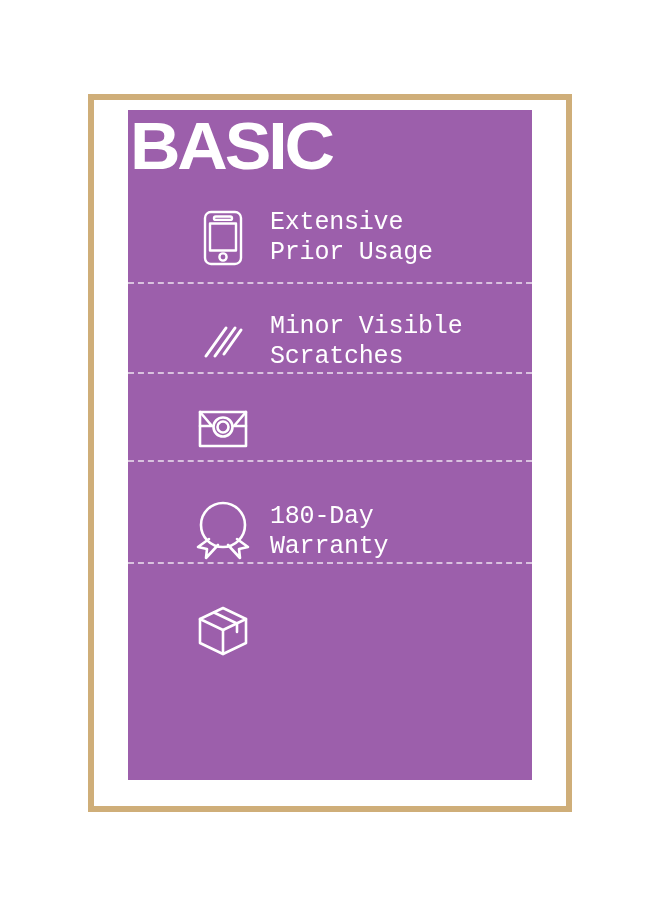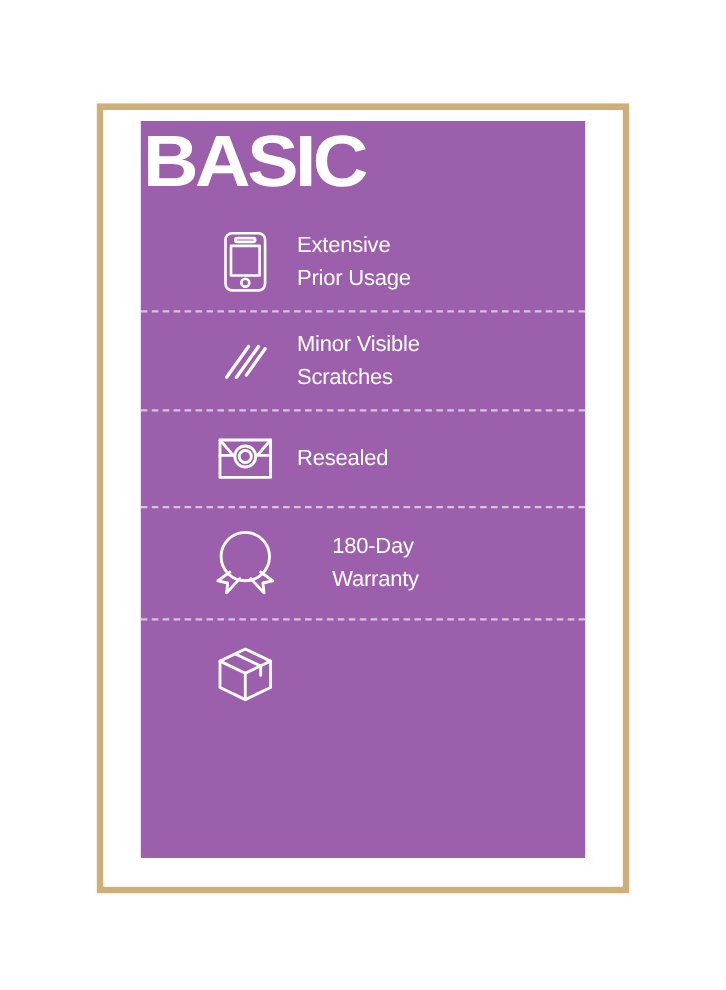--- a/index.html
+++ b/index.html
@@ -68,45 +68,46 @@
   }
   .feature-row {
     position: relative;
     display: flex;
     align-items: center;
     box-sizing: border-box;
     padding-left: 66px;
   }
   .feature-row + .feature-row {
     border-top: 2px dashed rgba(255,255,255,0.62);
+    align-items: flex-end;
   }
   .row-h1 { height: 88px; }
   .row-h2 { height: 90px; }
   .row-h3 { height: 88px; }
-  .row-h4 { height: 102px; gap: 32px; }
+  .row-h4 { height: 102px; }
   .row-h5 { height: 100px; }
   .row-h6 { height: 100px; }
 
   .feature-icon {
     flex: 0 0 58px;
     width: 58px;
     height: 62px;
     display: flex;
     align-items: center;
     justify-content: center;
   }
   .feature-icon svg {
     display: block;
     overflow: visible;
   }
   .feature-label {
     margin-left: 18px;
     color: #ffffff;
-    font-family: Liberation Sans, sans-serif;
-    font-size: 20px;
+    font-family: Liberation Mono, monospace;
+    font-size: 25px;
     line-height: 30px;
     font-weight: normal;
     letter-spacing: -0.2px;
     white-space: pre-line;
   }
 </style>
 </head>
 <body>
 
 <div id="poster-frame" style="border-color: rgb(207, 174, 121);">
@@ -146,21 +147,20 @@
         <div class="feature-row row-h3">
           <span class="feature-icon">
             <svg width="50" height="38" viewBox="0 0 50 38" fill="none" stroke="#ffffff" stroke-width="2.6" stroke-linecap="round" stroke-linejoin="round">
               <rect x="2" y="2" width="46" height="34"></rect>
               <polyline points="2,2 14,16 2,16"></polyline>
               <polyline points="48,2 36,16 48,16"></polyline>
               <circle cx="25" cy="17" r="9.5"></circle>
               <circle cx="25" cy="17" r="5.5"></circle>
             </svg>
           </span>
-          <span class="feature-label">Resealed</span>
         </div>
 
         <div class="feature-row row-h4">
           <span class="feature-icon">
             <svg width="56" height="62" viewBox="0 0 56 62" fill="none" stroke="#ffffff" stroke-width="2.6" stroke-linecap="round" stroke-linejoin="round">
               <path d="M14 39 L3 47 L12 49 L11 58 L23 45"></path>
               <path d="M42 39 L53 47 L44 49 L45 58 L33 45"></path>
               <circle cx="28" cy="25" r="22"></circle>
             </svg>
           </span>

